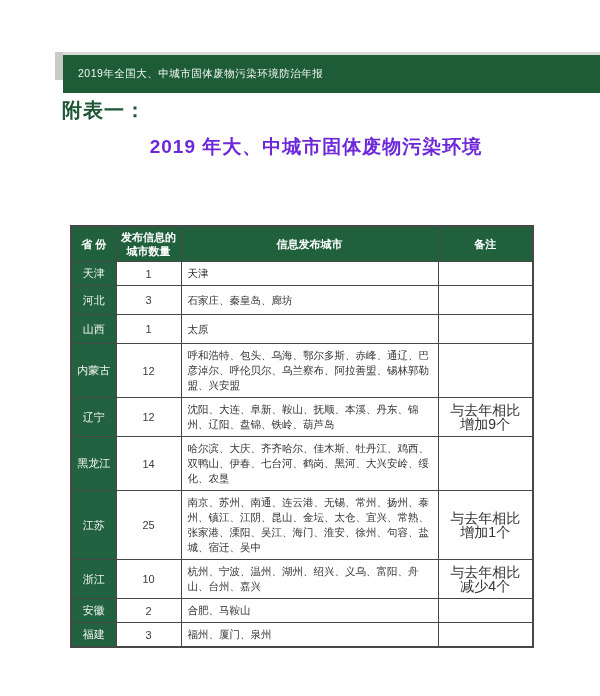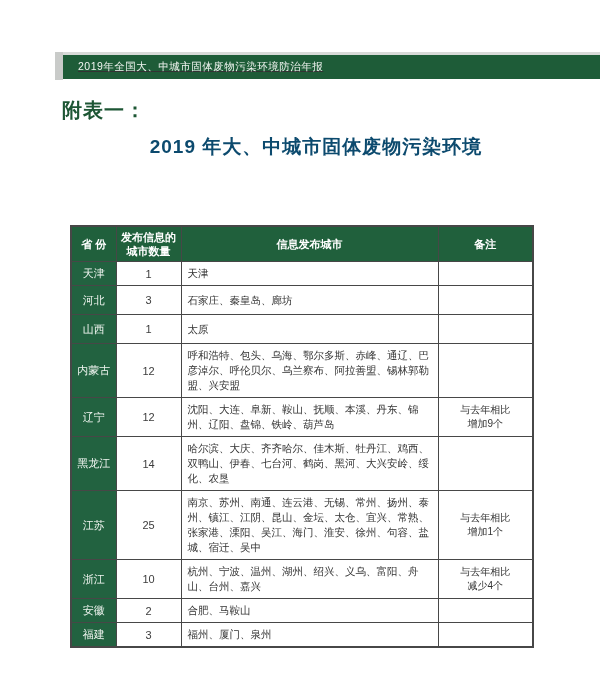--- a/index.html
+++ b/index.html
@@ -10,41 +10,40 @@
     font-family:"Liberation Sans","DejaVu Sans",sans-serif;
     color:#333;
     overflow:hidden;
   }
   
   .banner-tab{
     position:absolute; left:55px; top:52px;
     width:8px; height:28px; background:#c9cbc9;
   }
   .header-bar{
-    position:absolute; left:63px; top:52px; right:0; height:27px;
+    position:absolute; left:63px; top:52px; right:0; height:41px;
     background:#1e5c38;
     border-top:3px solid #d8dad8;
     display:flex; align-items:center;
     padding-left:15px;
-    text-decoration:underline;
   }
   .header-bar span{
     color:#f2f6f2; font-size:10.5px; letter-spacing:0.5px;
   }
   
   .appendix{
     position:absolute; left:62px; top:97px;
     font-size:20px; font-weight:bold; color:#1d5634;
     letter-spacing:1px;
   }
   
   .doc-title{
     position:absolute; left:0; right:0; top:133px;
     text-align:center;
-    font-size:19px; font-weight:bold; color:#0c4a6e;
+    font-size:19px; font-weight:bold; color:#6d28d9;
     line-height:27px; letter-spacing:1px;padding-left:32px;
   }
   
   table.doc-table{
     position:absolute; left:70px; top:225px;
     width:462px;
     border-collapse:collapse;
     table-layout:fixed;
   }
   .doc-table col.c-prov   { width:45px; }
@@ -66,21 +65,21 @@
     font-size:11px; text-align:center; padding:3px 1px;
   }
   td.td-count{
     font-size:11px; color:#3c3c3c; text-align:center; padding:3px 2px;
   }
   td.td-cities{
     font-size:10.5px; color:#333;
     text-align:left; padding:4px 6px; line-height:15px;
   }
   td.td-remark{
-    font-size:10px; color:#333;
+    font-size:14px; color:#333;
     text-align:center; padding:3px 4px; line-height:14px;
     white-space:pre-line;
   }
   tr.row-min td{ height:21px; }
   tr.row-tall td{ height:29px;margin-left:32px; }
 </style>
 </head>
 <body>
 
 <div class="banner-tab"></div>

